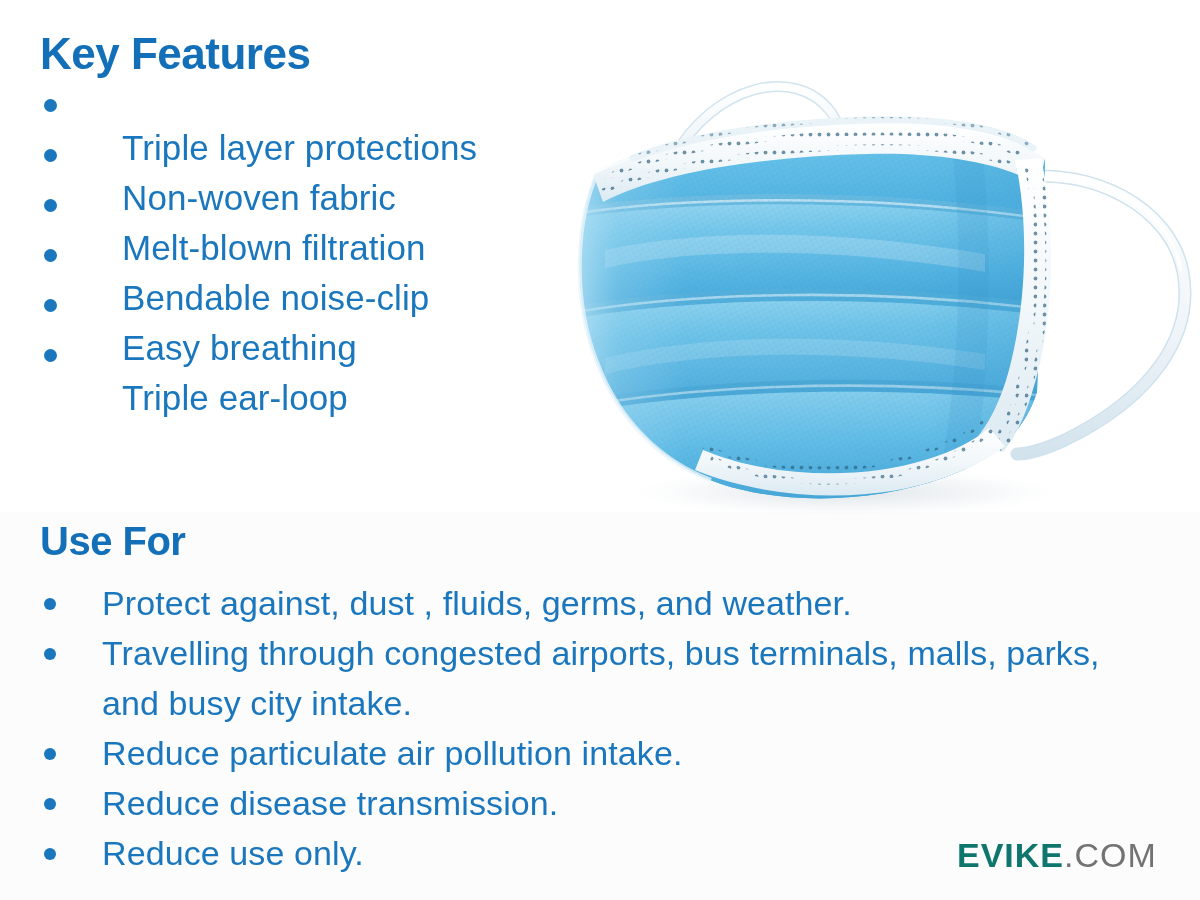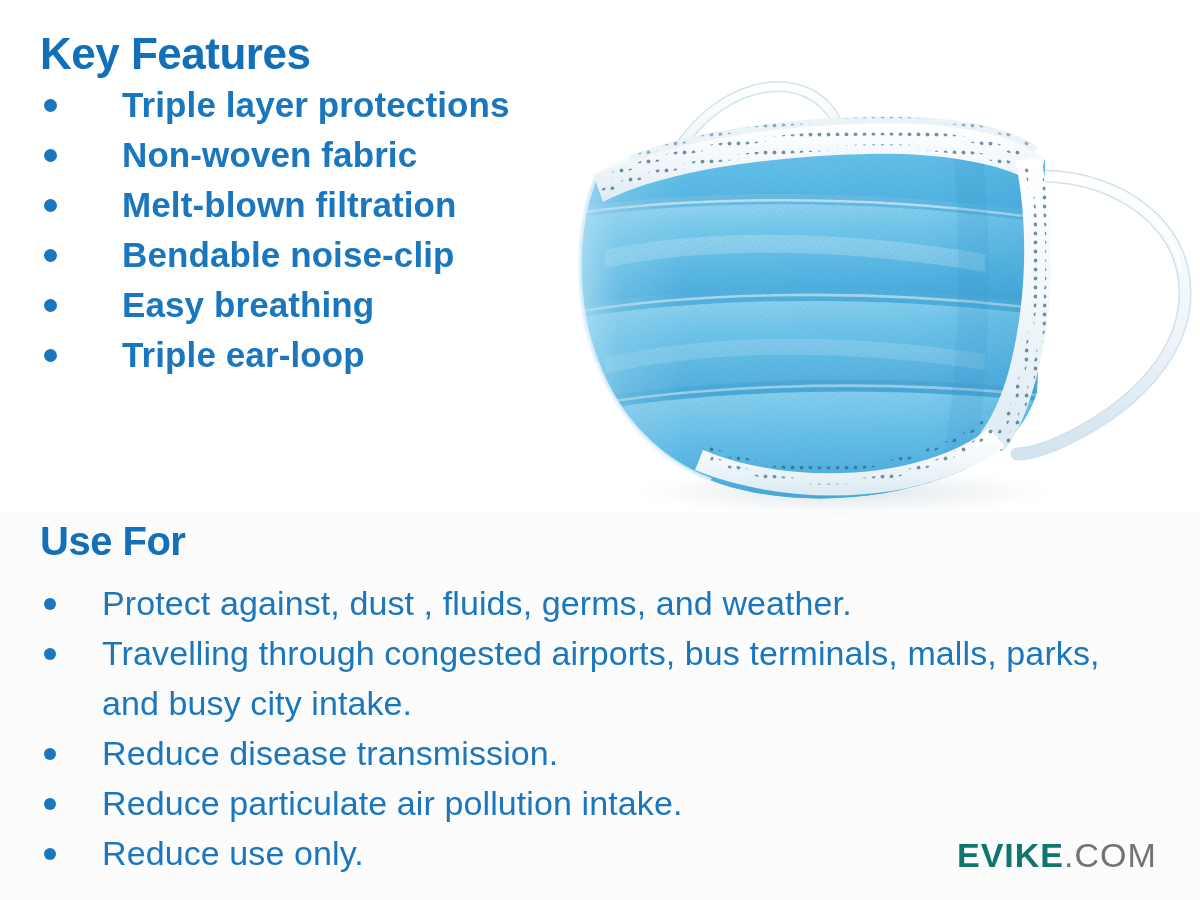--- a/index.html
+++ b/index.html
@@ -85,23 +85,24 @@
   }
   #kf-list .bullet-dot {
     width: 13px;
     height: 13px;
     margin-top: 19px;
     margin-right: 65px;
   }
   #kf-list .bullet-text {
     font-size: 35px;
     line-height: 50px;
-    font-weight: 700;
+    font-weight: 400;
     letter-spacing: 0.1px;
     white-space: nowrap;
+    margin-top: 43px;
   }
 
   
   #uf-list {
     left: 44px;
     top: 578px;
     width: 1060px;
   }
   #uf-list li {
     margin-bottom: 0px;
@@ -373,25 +374,25 @@
     <li>
       <span class="bullet-dot"></span>
       <span class="bullet-text">Protect against, dust , fluids, germs, and weather.</span>
     </li>
     <li>
       <span class="bullet-dot"></span>
       <span class="bullet-text">Travelling through congested airports, bus terminals, malls, parks, and busy city intake.</span>
     </li>
     <li>
       <span class="bullet-dot"></span>
+      <span class="bullet-text">Reduce particulate air pollution intake.</span>
+    </li>
+    <li>
+      <span class="bullet-dot"></span>
       <span class="bullet-text">Reduce disease transmission.</span>
-    </li>
-    <li>
-      <span class="bullet-dot"></span>
-      <span class="bullet-text">Reduce particulate air pollution intake.</span>
     </li>
     <li>
       <span class="bullet-dot"></span>
       <span class="bullet-text">Reduce use only.</span>
     </li>
   </ul>
 
   <div id="evike-logo">
     <span class="evike-bold">EVIKE</span><span class="evike-dotcom">.COM</span>
   </div>

